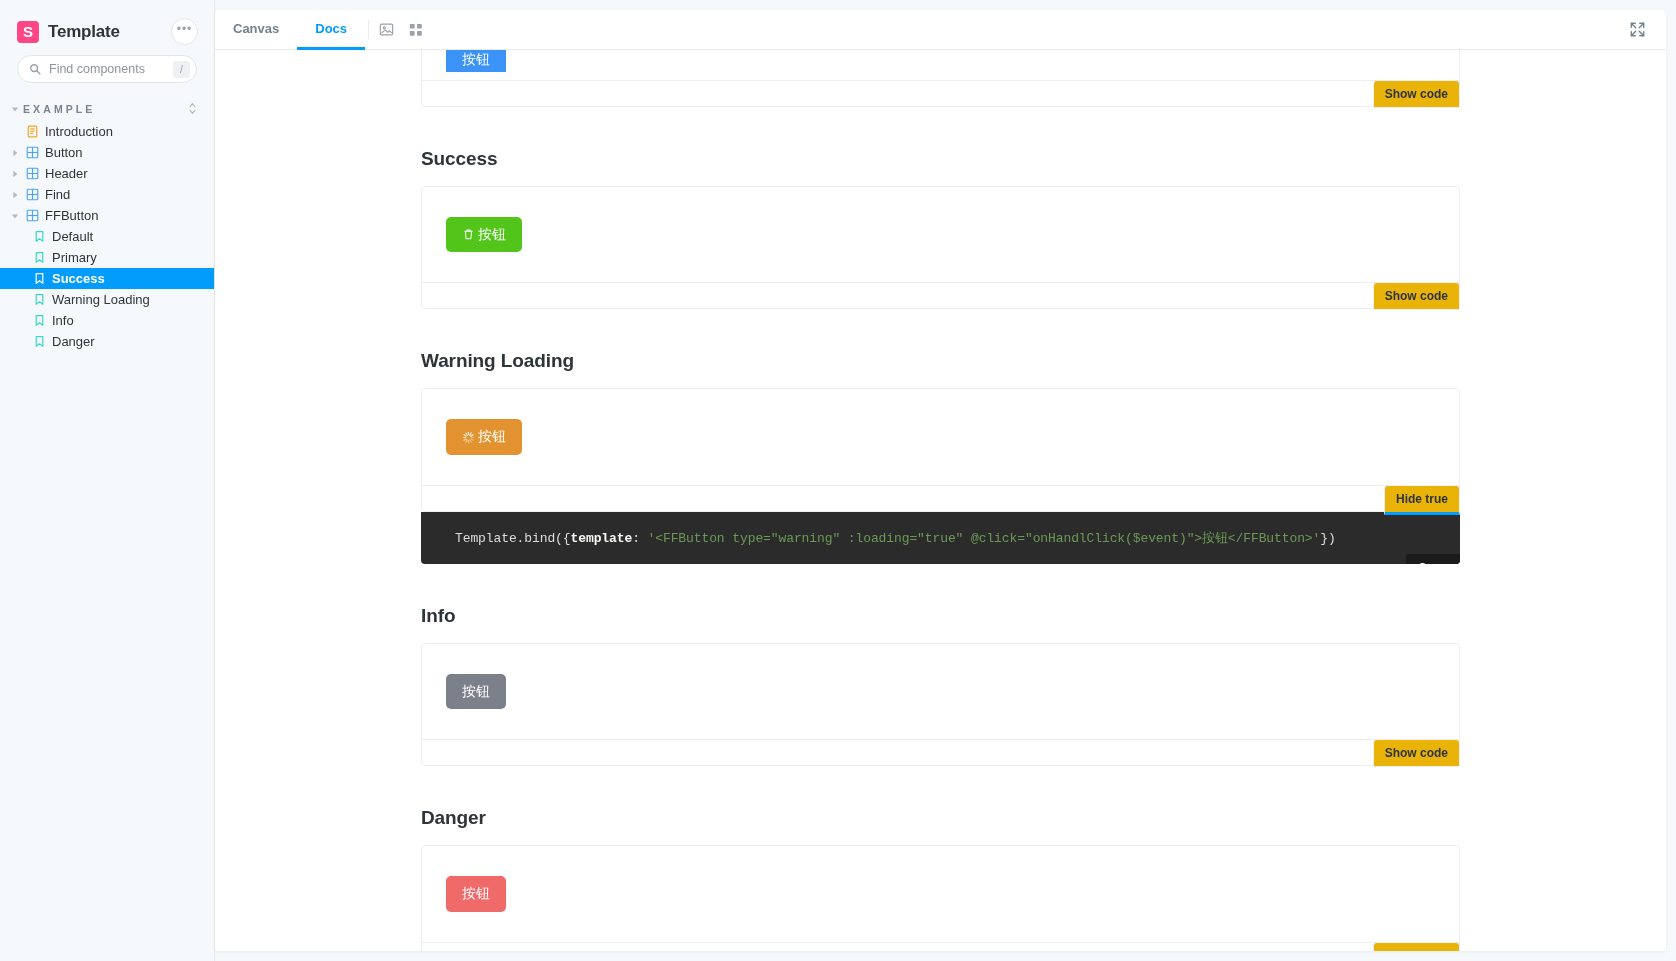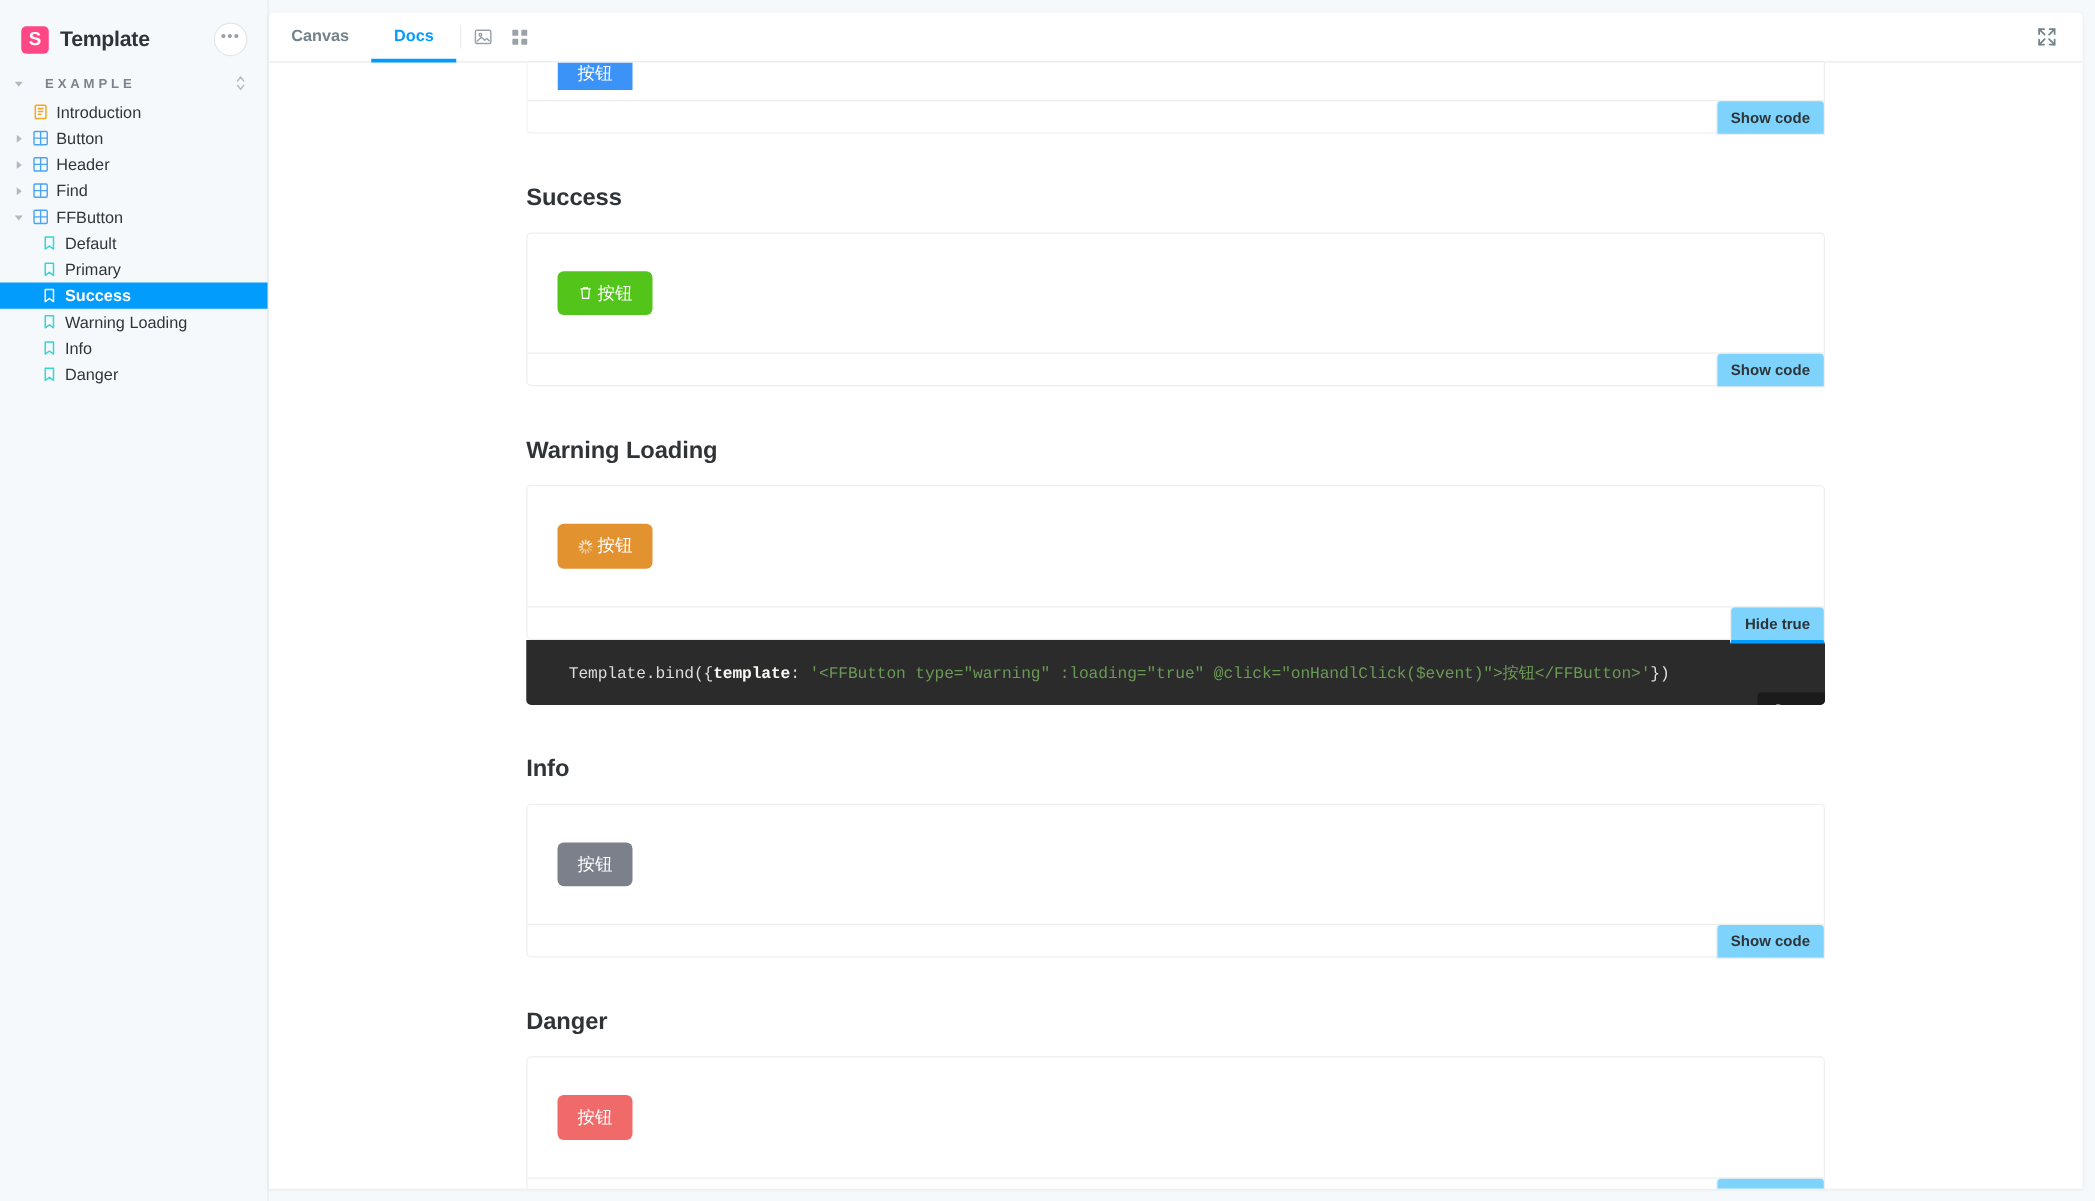--- a/index.html
+++ b/index.html
@@ -55,21 +55,21 @@
     flex: 0 0 auto; width: 17px; height: 17px; border-radius: 3px;
     background: #eef0f3; color: #9aa1a8; font-size: 10.5px;
     display: flex; align-items: center; justify-content: center;
   }
 
   .tree { padding: 0 0 0 0; }
   .group-row {
     display: flex; align-items: center; justify-content: space-between;
     padding: 5px 17px 5px 10px; cursor: pointer;
   }
-  .group-left { display: flex; align-items: center; gap: 16px; }
+  .group-left { display: flex; align-items: center; gap: 3px; }
   .caret { width: 10px; color: #b3b9bf; font-size: 7px; display: flex; justify-content: center; }
   .caret.down { transform: rotate(0deg); }
   .group-title {
     font-size: 10.5px; font-weight: bold; color: #7b848c;
     letter-spacing: 3.1px;
   }
   .sort-icon { color: #b3b9bf; font-size: 9px; line-height: 8px; text-align:center; }
 
   .node {
     display: flex; align-items: center; gap: 6px;
@@ -129,21 +129,21 @@
     margin-bottom: 0;
   }
   .preview-body { padding: 30px 20px 30px 24px; }
   .code-toggle-row {
     display: flex; justify-content: flex-end;
     border-top: 1px solid #eceef0;
     position: relative; height: 26px;
   }
   .code-btn {
     position: absolute; right: -1px; top: -1px;
-    background: #7dd3fc; border: 1px solid #eceef0;
+    background: #eab308; border: 1px solid #eceef0;
     border-radius: 4px 4px 0 0;
     font-size: 12px; font-weight: bold; color: #2e3438;
     padding: 6px 11px; cursor: pointer; white-space: nowrap;
   }
   .code-btn.active { border-bottom: 3px solid #029cfd; z-index: 3; }
 
   .code-block {
     background: #2b2b2b; position: relative;
     padding: 17px 22px; overflow: hidden;
     border-radius: 0 0 4px 4px;
@@ -184,20 +184,32 @@
 
   <aside class="sidebar">
     <div class="sb-header">
       <div class="brand">
         <div class="brand-logo">S</div>
         <span class="brand-name">Template</span>
       </div>
       <div class="menu-dots">•••</div>
     </div>
 
+    <div class="search-wrap">
+      <div class="search-box">
+        <span class="search-icon">
+          <svg width="12" height="12" viewBox="0 0 16 16" fill="none" stroke="currentColor" stroke-width="2">
+            <circle cx="6.8" cy="6.8" r="4.6"></circle>
+              <line x1="10.4" y1="10.4" x2="14.4" y2="14.4" stroke-linecap="round"></line>
+          </svg>
+        </span>
+        <input class="search-input" type="text" placeholder="Find components" style="">
+        <span class="slash-key">/</span>
+      </div>
+    </div>
 
     <div class="tree">
       <div class="group-row">
         <div class="group-left">
           <span class="caret down">
             <svg width="8" height="8" viewBox="0 0 10 10">
                 <path d="M1 3 L5 8 L9 3 Z" fill="#b3b9bf"></path>
               </svg>
           </span>
           <span class="group-title">EXAMPLE</span>

